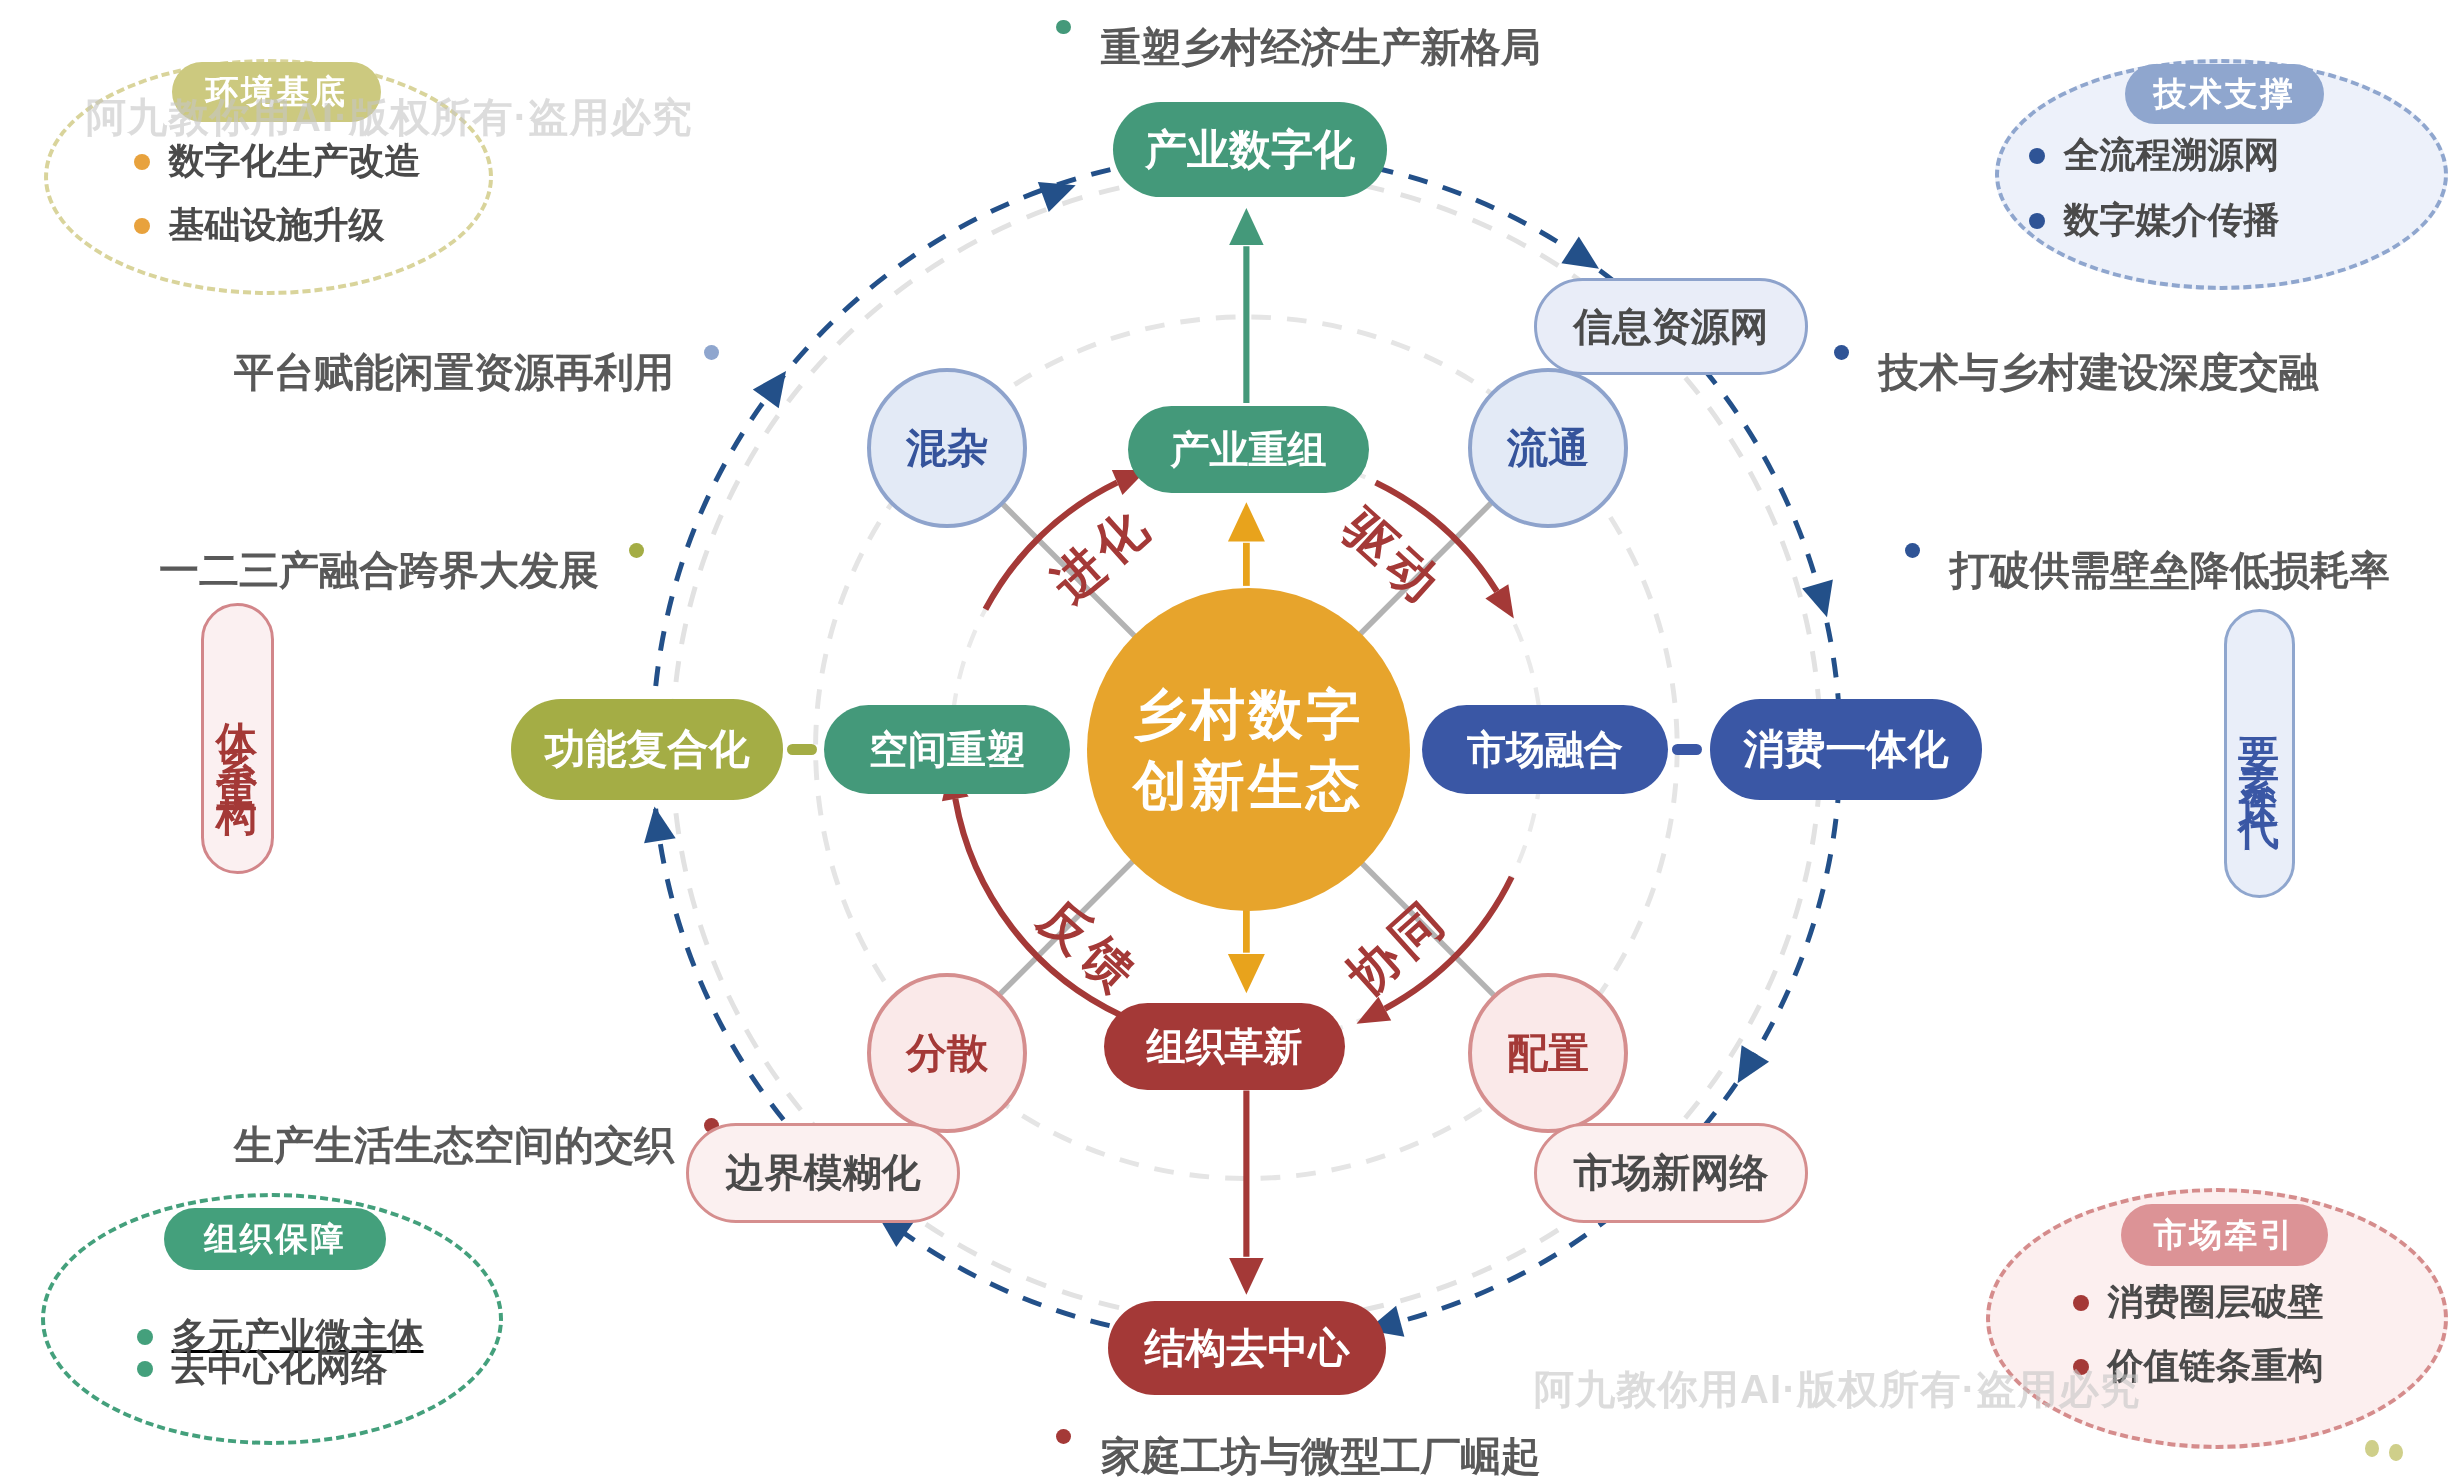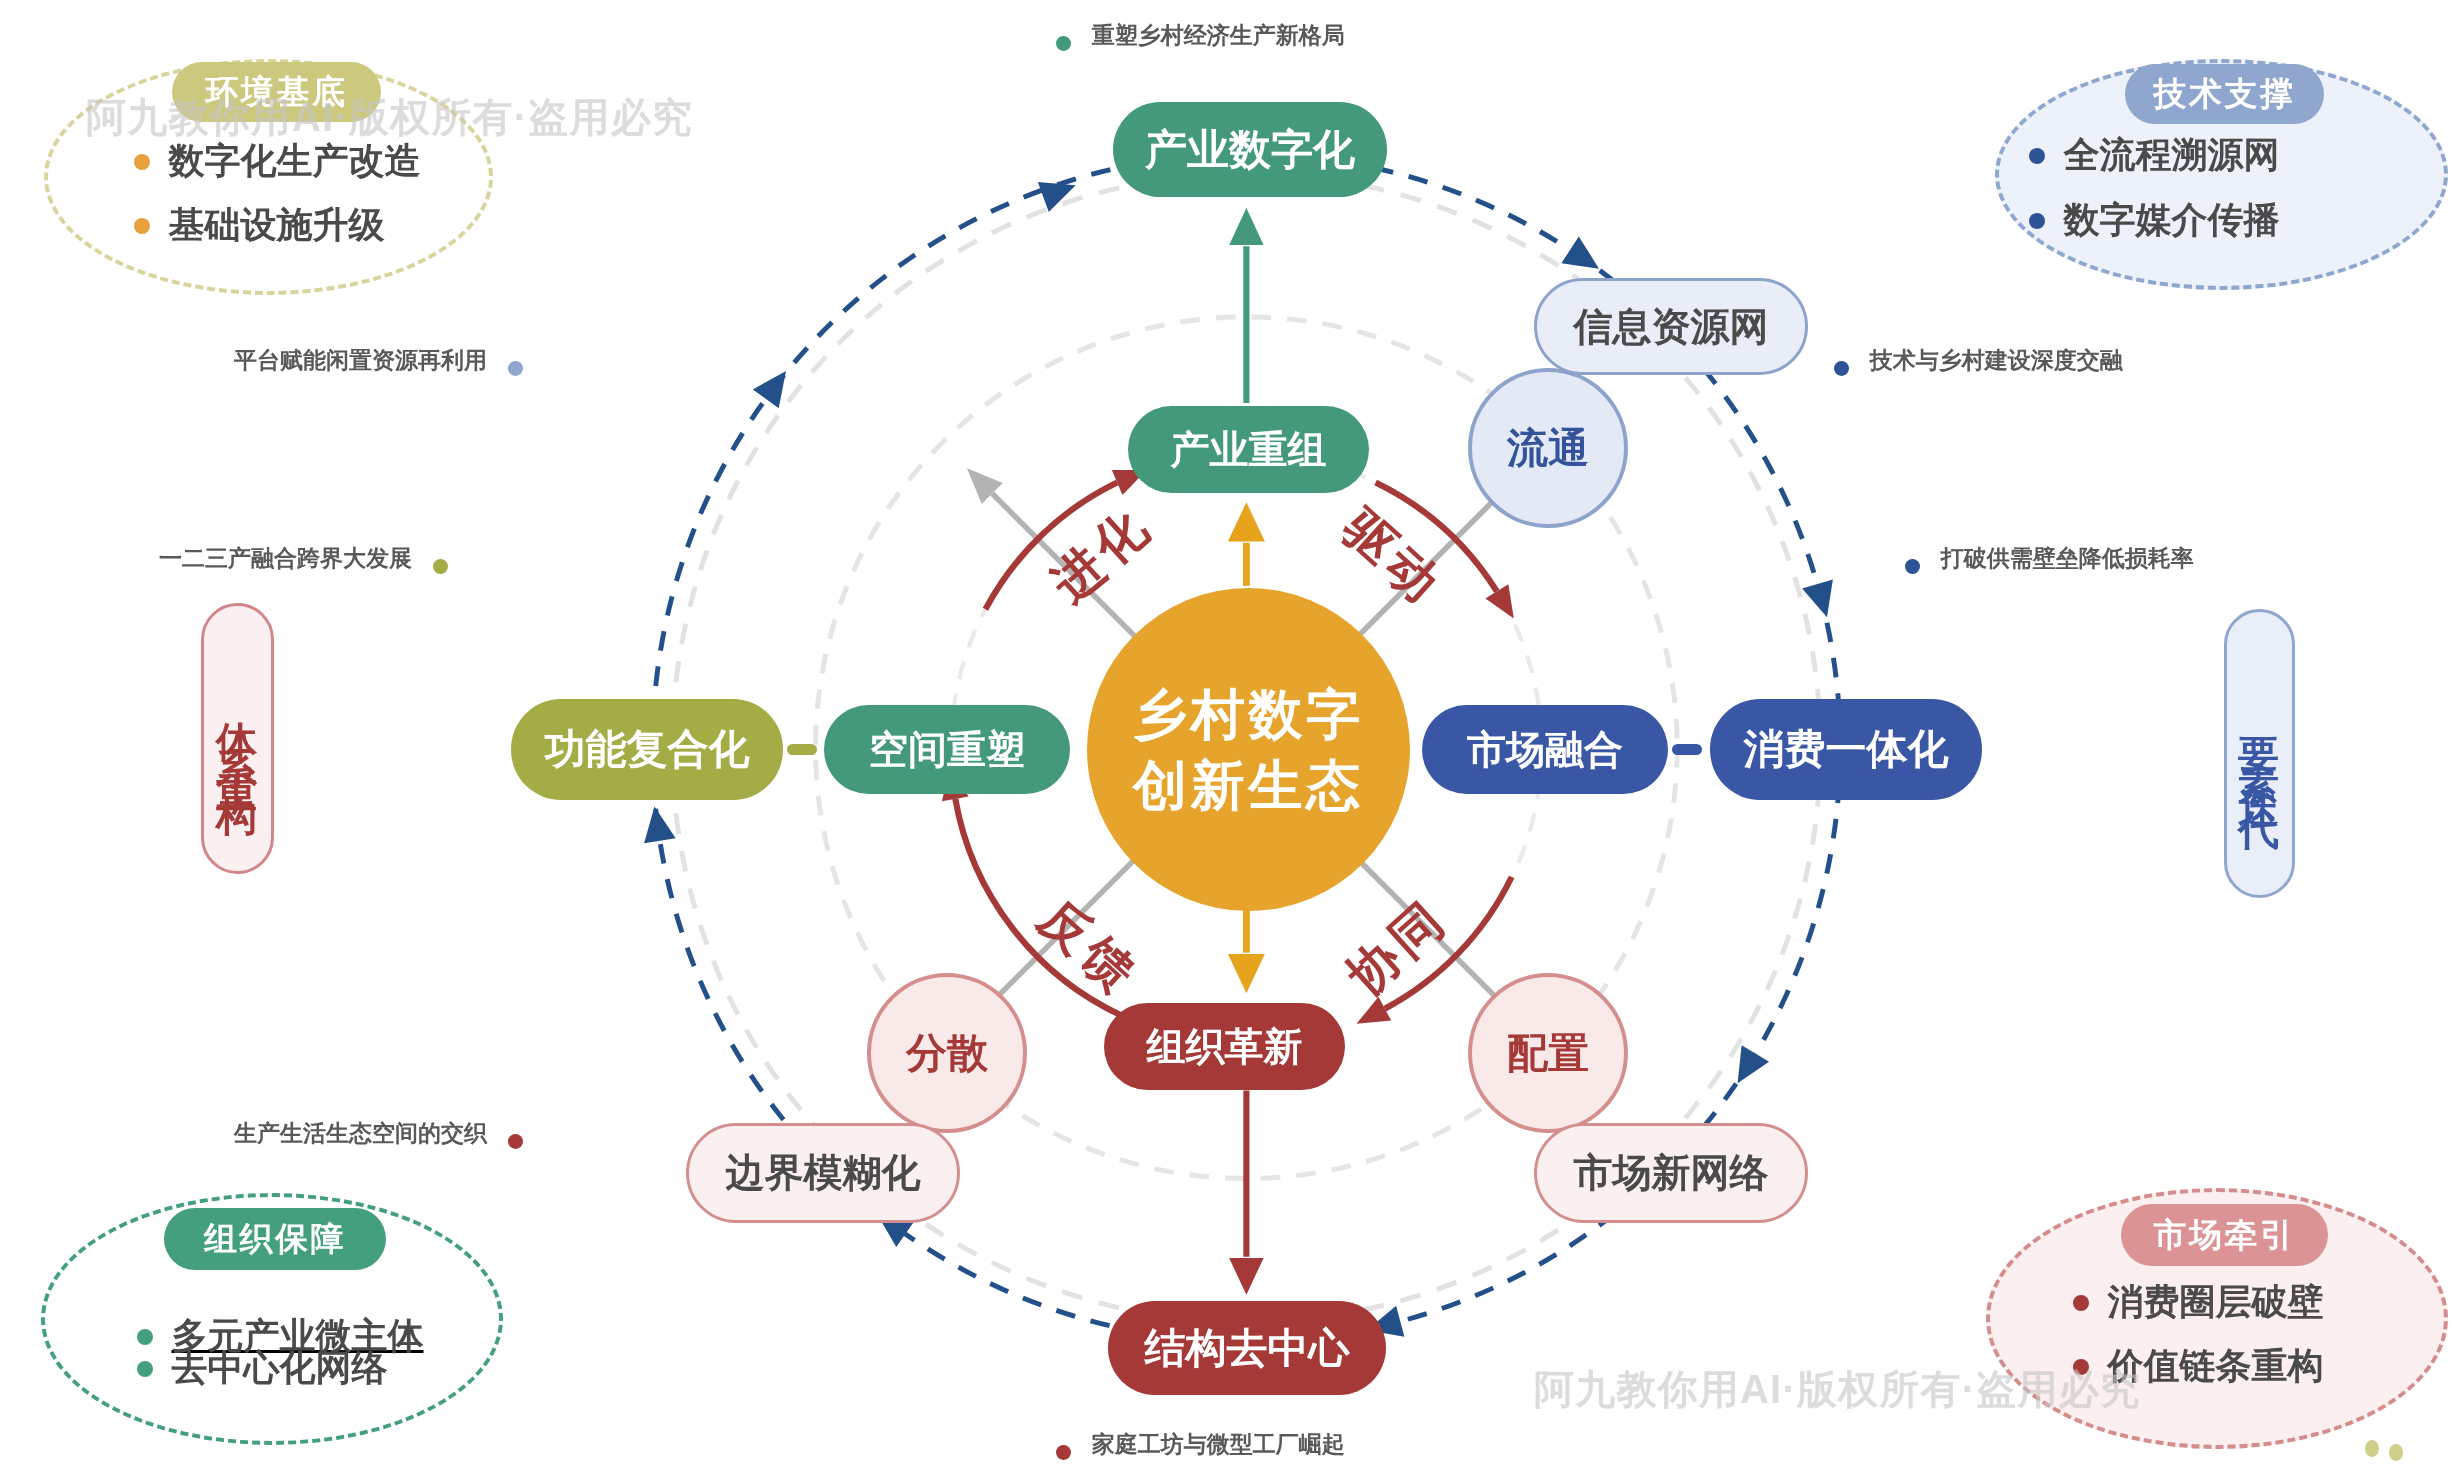--- a/index.html
+++ b/index.html
@@ -40,21 +40,21 @@
   .callout{border-radius:50%;z-index:5;}
   .badge{display:flex;align-items:center;justify-content:center;color:#fff;
     font-weight:bold;font-size:33px;border-radius:31px;z-index:7;letter-spacing:2.5px;}
   
   .brow{display:flex;align-items:center;gap:18.5px;font-weight:bold;z-index:7;
     white-space:nowrap;}
   .brow .txt{color:#4A4A4A;font-size:36px;}
   .dot{border-radius:50%;flex:0 0 auto;}
   .d26{width:16px;height:16px;}
   .d24{width:14.8px;height:14.8px;}
-  .anno{display:flex;align-items:flex-end;gap:21px;font-weight:bold;font-size:23px;
+  .anno{display:flex;align-items:flex-start;gap:30px;font-weight:bold;font-size:40px;
     color:#595959;z-index:9;white-space:nowrap;}
   .dash-conn{height:11px;border-radius:5.5px;z-index:11;}
   .watermark{color:#C6C6C6;opacity:0.6;font-weight:bold;font-size:40px;z-index:60;
     white-space:nowrap;letter-spacing:1.2px;}
   .footdot{width:13.5px;height:17px;border-radius:50%;background:#CFCF8A;z-index:20;}
 </style>
 </head>
 <body>
 
 <div id="page">
@@ -114,20 +114,23 @@
       <line x1="2025" y1="1478" x2="2025" y2="1548" stroke="#E8A31C" stroke-width="11"></line>
       <polygon points="0,-30 64,0 0,30" transform="translate(2025,1550) rotate(90)" fill="#E8A31C"></polygon>
     </g>
 
     <g>
       <line x1="2025" y1="1772" x2="2025" y2="2042" stroke="#A43937" stroke-width="10"></line>
       <polygon points="0,-28 60,0 0,28" transform="translate(2025,2044) rotate(90)" fill="#A43937"></polygon>
     </g>
   </svg>
 
+  <div class="abs sat bluish" style="left:867px;top:368px;width:160px;height:160px;font-size:41px;">
+      <span>混杂</span>
+    </div>
   <div class="abs sat bluish" style="left:1468px;top:368px;width:160px;height:160px;font-size:41px;">
       <span>流通</span>
     </div>
   <div class="abs sat pinkish" style="left:867px;top:973px;width:160px;height:160px;font-size:41px;">
       <span>分散</span>
     </div>
   <div class="abs sat pinkish" style="left:1468px;top:973px;width:160px;height:160px;font-size:41px;">
       <span>配置</span>
     </div>
 

